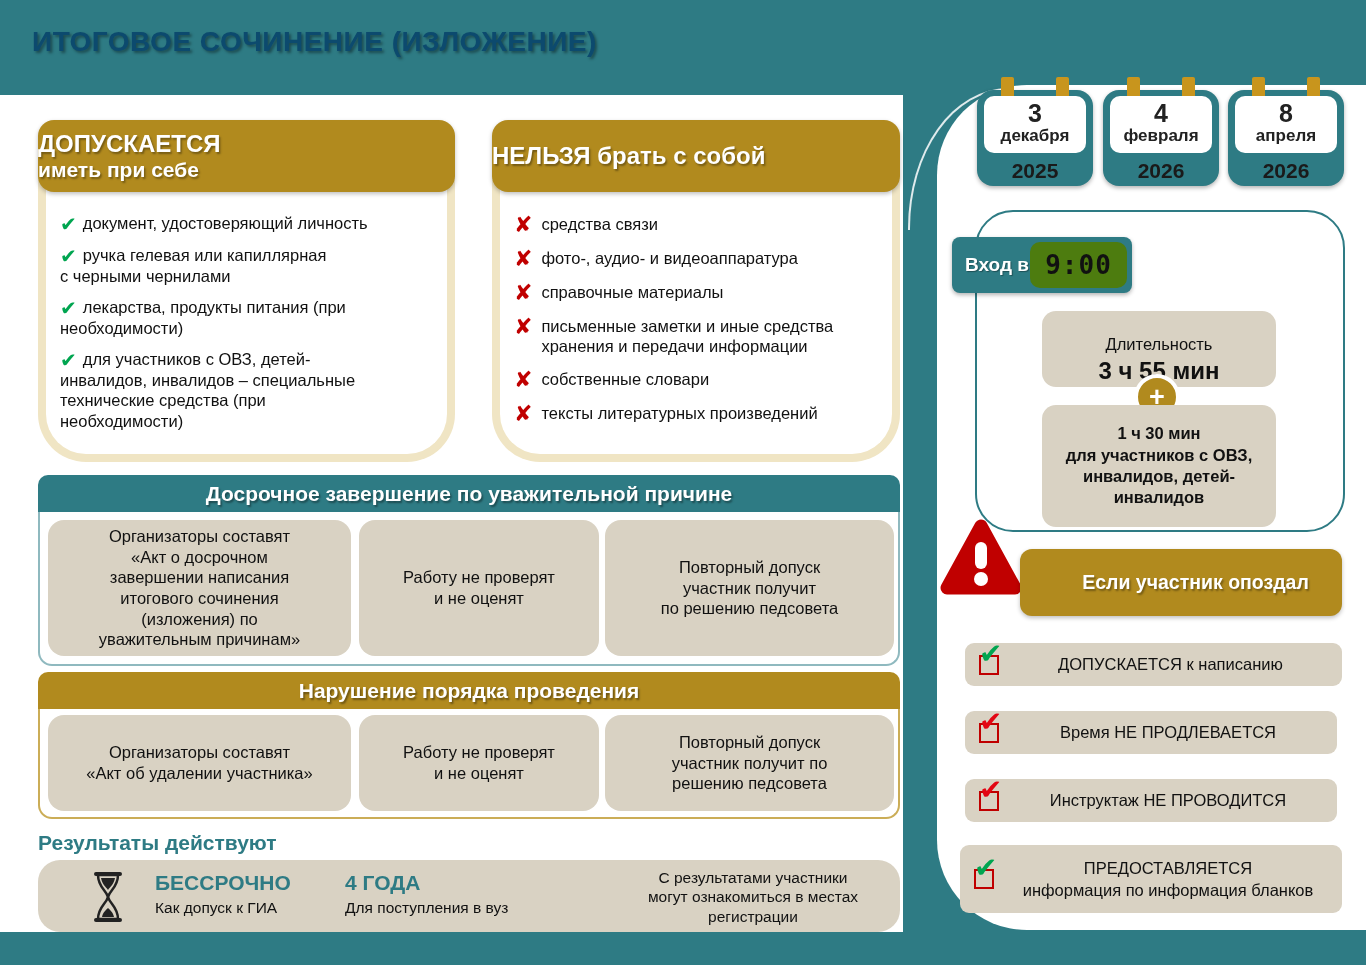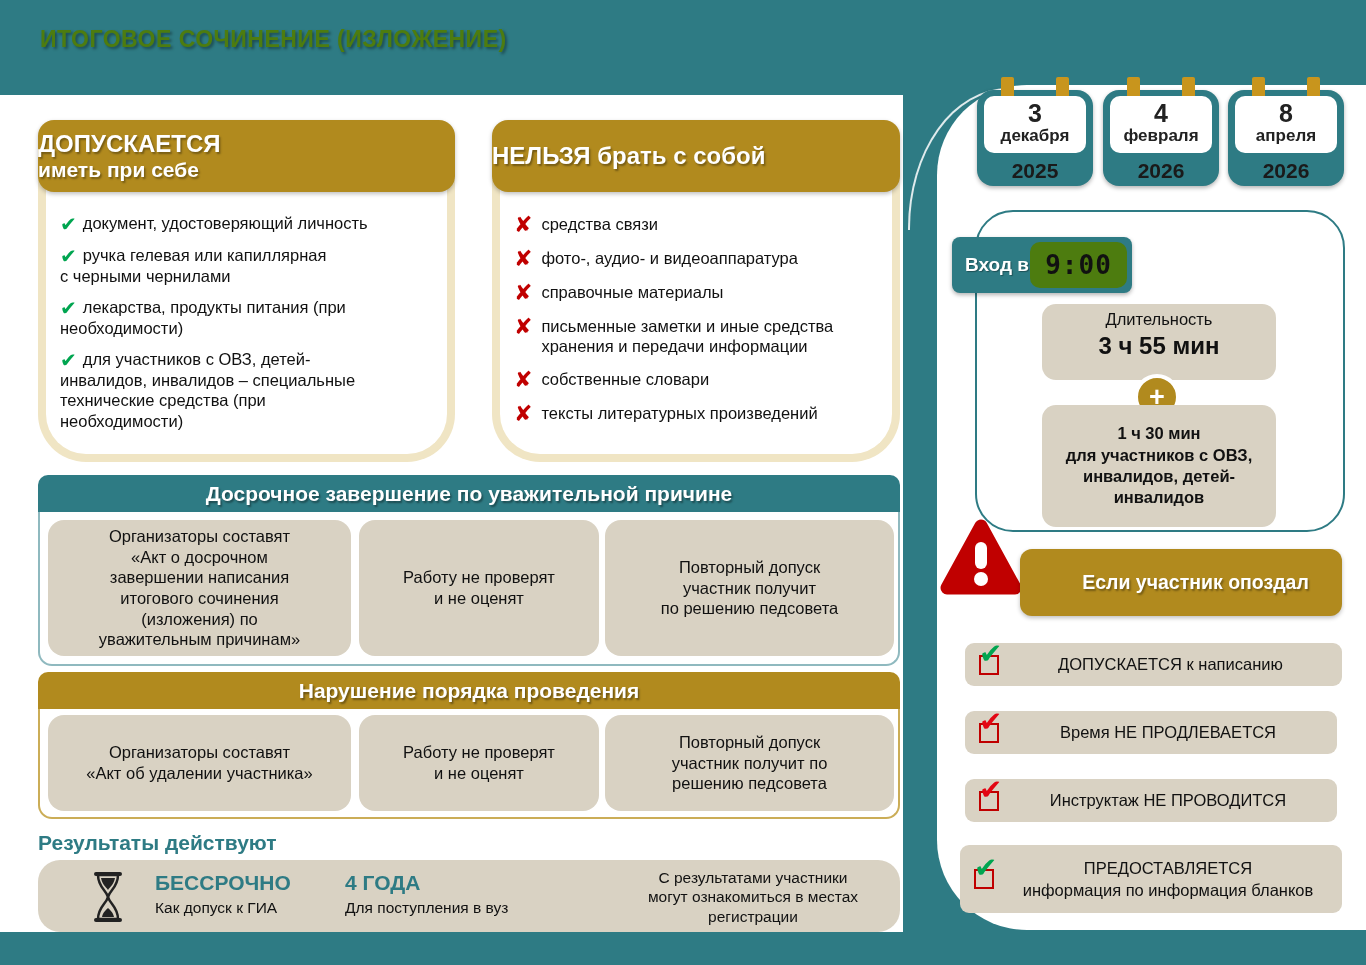--- a/index.html
+++ b/index.html
@@ -14,21 +14,21 @@
   .top-band{position:absolute;left:0;top:0;width:100%;height:95px;background:var(--teal);}
   .right-band{position:absolute;left:903px;top:0;width:463px;height:965px;background:var(--teal);}
   .bottom-band{position:absolute;left:0;top:932px;width:100%;height:33px;background:var(--teal);}
   .right-panel{position:absolute;left:937px;top:85px;width:429px;height:845px;background:#fff;
                border-radius:90px 0 0 90px;}
   .deco-arc{position:absolute;left:908px;top:88px;width:100px;height:140px;
             border-top:2.5px solid rgba(255,255,255,.85);border-left:2.5px solid rgba(255,255,255,.85);
             border-top-left-radius:100px 140px;}
 
   
-  .page-title{position:absolute;left:40px;top:26px;color:#4d7c0f;font-size:23px;font-weight:bold;
+  .page-title{position:absolute;left:32px;top:26px;color:#0c4a6e;font-size:28px;font-weight:bold;
               letter-spacing:.5px;text-shadow:2px 2px 3px rgba(0,0,0,.4);}
   .audience{position:absolute;right:16px;top:20px;width:575px;text-align:right;color:#fff;
             font-size:13.5px;line-height:1.6;}
 
   
   .card{position:absolute;top:120px;}
   .card.allowed{left:38px;width:417px;}
   .card.forbidden{left:492px;width:408px;}
   .card-header{position:relative;z-index:2;height:72px;background:var(--gold);border-radius:16px;
                display:flex;flex-direction:column;justify-content:center;
@@ -105,21 +105,21 @@
   .clock-pill.p1{left:952px;width:180px;font-size:19px;border-radius:8px;}
   .clock-pill.p2{left:1153px;width:209px;font-size:18px;}
   .pill-label{padding-left:13px;text-shadow:1px 1px 1px rgba(0,0,0,.35);}
   .clock-display{position:absolute;top:5px;bottom:5px;right:5px;background:#4d7c0f;border-radius:10px;
                  display:flex;align-items:center;justify-content:center;color:#111;
                  font-family:"DejaVu Sans Mono",monospace;font-weight:bold;
                  font-size:26px;letter-spacing:1px;}
   .p1 .clock-display{width:97px;} .p2 .clock-display{width:112px;}
   .duration-box{position:absolute;left:1042px;width:234px;background:var(--beige);border-radius:14px;
                 text-align:center;box-sizing:border-box;}
-  .duration-box.b1{top:304px;height:76px;padding-top:6px;}
+  .duration-box.b1{top:311px;height:76px;padding-top:24px;}
   .dur-label{font-size:16.5px;}
   .dur-value{font-size:24px;font-weight:bold;margin-top:3px;}
   .duration-box.b2{top:405px;height:122px;display:flex;align-items:center;justify-content:center;
                    font-size:16.5px;font-weight:600;line-height:1.3;white-space:pre-line;}
   .plus-badge{position:absolute;left:1134px;top:374px;width:38px;height:38px;background:var(--gold);
               border:4px solid #fff;border-radius:50%;color:#fff;font-size:27px;font-weight:bold;
               display:flex;align-items:center;justify-content:center;line-height:1;}
 
   
   .warning-triangle{position:absolute;left:940px;top:516px;width:82px;height:86px;}

